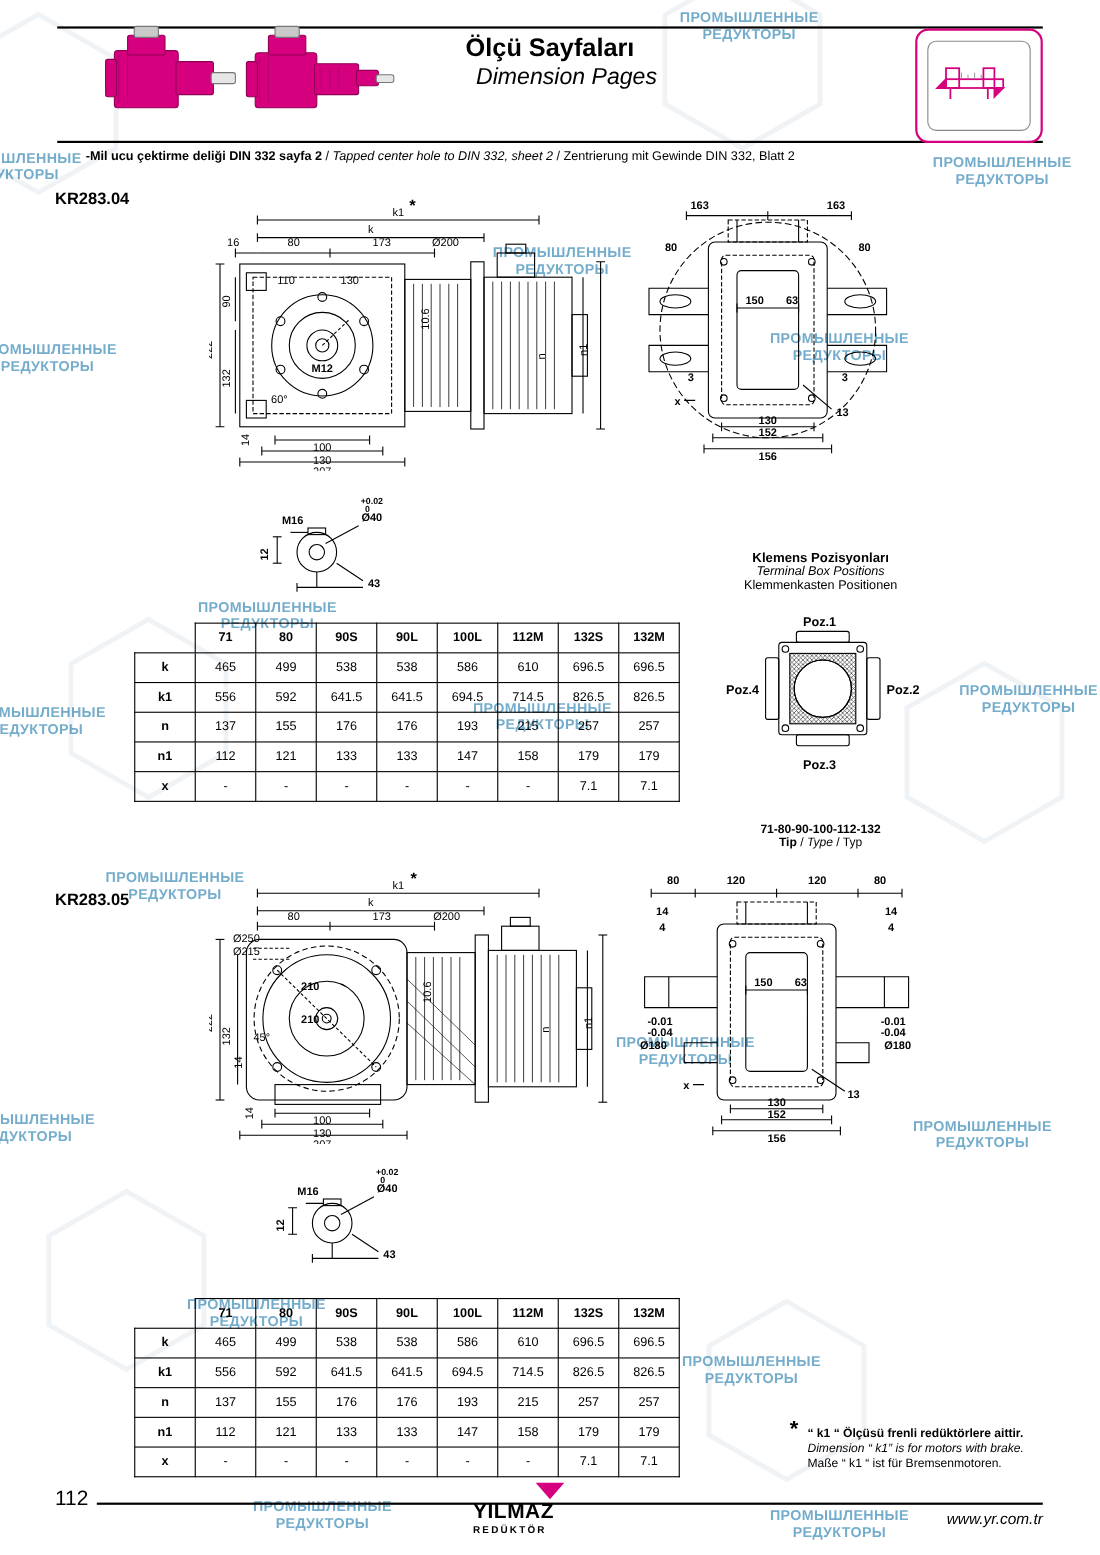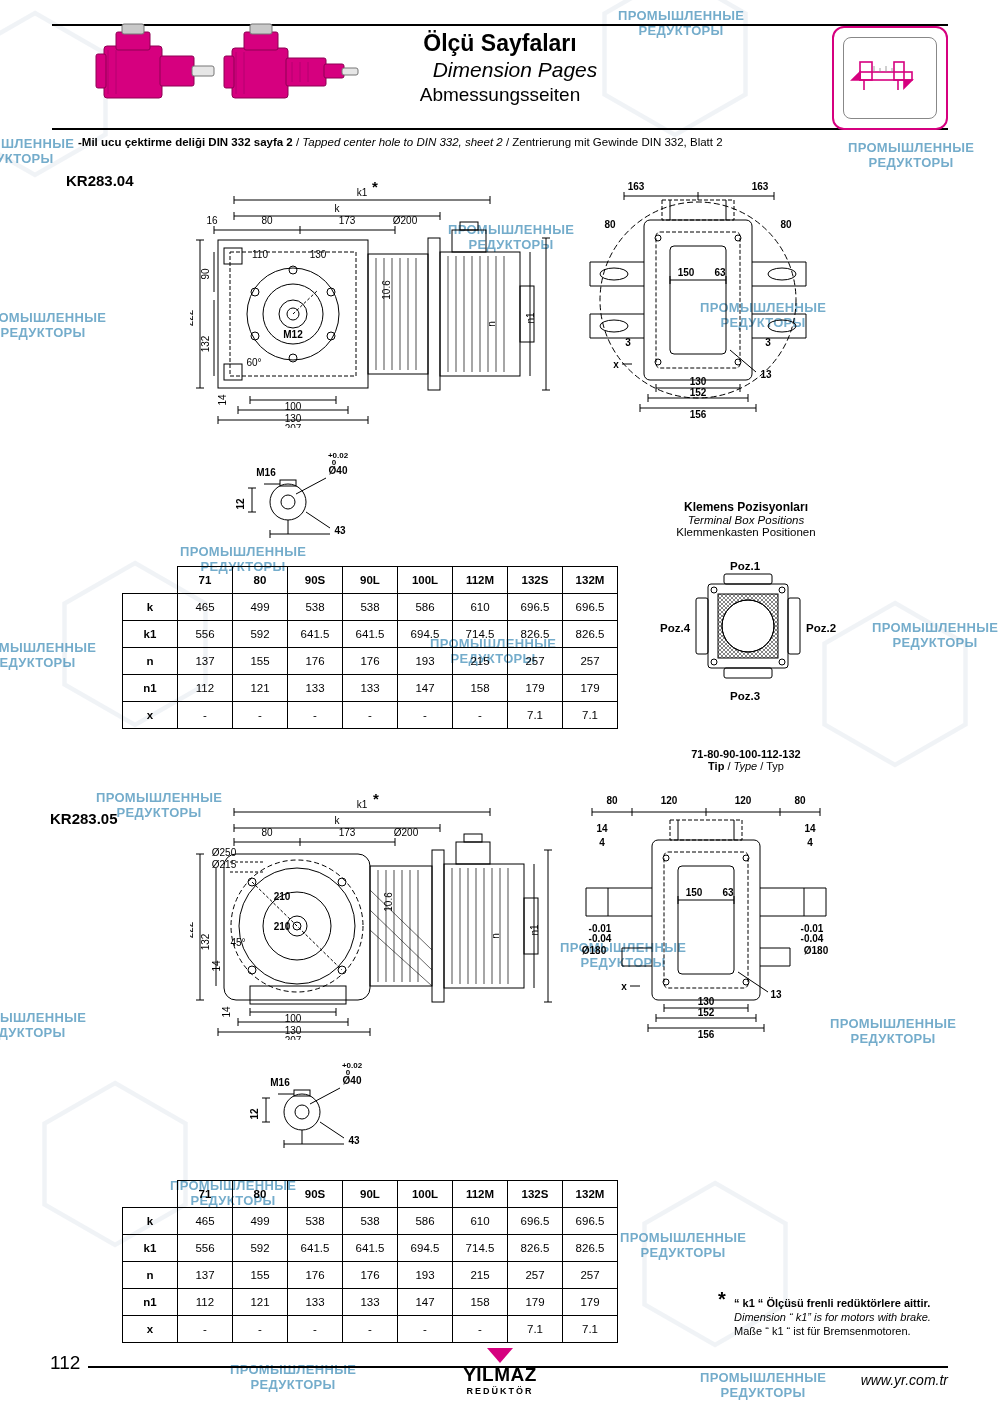--- a/index.html
+++ b/index.html
@@ -62,21 +62,21 @@
   
   .note{position:absolute;font-size:11px;line-height:14px;}
   .note .star{position:absolute;left:-16px;top:-4px;font-size:20px;font-weight:700;}
   .note b{font-weight:700;}
   .note i{font-style:italic;}
 
   
   .foot-rule{position:absolute;left:88px;right:52px;top:1366px;height:2px;background:#000;}
   .pageno{position:absolute;left:50px;top:1352px;font-size:19px;}
   .site{position:absolute;right:52px;top:1372px;font-size:14px;font-style:italic;}
-  .logo{position:absolute;left:430px;top:1348px;width:140px;text-align:center;}
+  .logo{position:absolute;left:430px;top:1348px;width:140px;}
   .logo .lg1{font-size:19px;font-weight:700;letter-spacing:.5px;color:#000;}
   .logo .lg2{font-size:9px;font-weight:700;letter-spacing:2px;}
   .logo .tri{width:0;height:0;border-left:13px solid transparent;border-right:13px solid transparent;
     border-top:15px solid #d6007f;margin:0 auto 1px;}
 </style>
 </head>
 <body>
 
 <div class="page">
 
@@ -178,21 +178,20 @@
         <line x1="236" y1="42" x2="236" y2="62"></line>
           <line x1="244" y1="42" x2="244" y2="62"></line>
         <line x1="252" y1="42" x2="252" y2="62"></line>
       </g>
     </svg>
   </div>
 
   <div class="hdr-title">
     <div class="t1">Ölçü Sayfaları</div>
     <div class="t2">Dimension Pages</div>
-    <div class="t3">Abmessungsseiten</div>
   </div>
 
   <div class="caliper-box">
     <div class="caliper-inner"></div>
     <svg width="112" height="100" viewBox="0 0 112 100" style="position:absolute;left:0;top:0;">
       <g stroke="#d6007f" fill="none" stroke-width="1.6">
         <rect x="26" y="44" width="52" height="8"></rect>
         <rect x="26" y="34" width="12" height="18"></rect>
         <rect x="60" y="34" width="10" height="18"></rect>
         <path d="M26 44 L18 52 L26 52 Z" fill="#d6007f"></path>
@@ -210,21 +209,21 @@
   </div>
 
   <div class="subhead">
     <b>-Mil ucu çektirme deliği DIN 332 sayfa 2</b>
     <span class="sep">/</span>
     <i>Tapped center hole to DIN 332, sheet 2</i>
     <span class="sep">/</span>
     <span>Zentrierung mit Gewinde DIN 332, Blatt 2</span>
   </div>
 
-  <div class="sect-title" style="left:66px;top:172px;">KR283.04</div>
+  <div class="sect-title" style="left:50px;top:172px;">KR283.04</div>
 
   <div class="draw" style="left:190px;top:178px;">
     <svg width="380" height="250" viewBox="0 0 380 250">
       <g stroke="#000" fill="none" stroke-width="1">
 
         <line x1="44" y1="22" x2="300" y2="22"></line>
           <line x1="44" y1="18" x2="44" y2="26"></line>
           <line x1="300" y1="18" x2="300" y2="26"></line>
         <line x1="44" y1="38" x2="250" y2="38"></line>
           <line x1="44" y1="34" x2="44" y2="42"></line>

